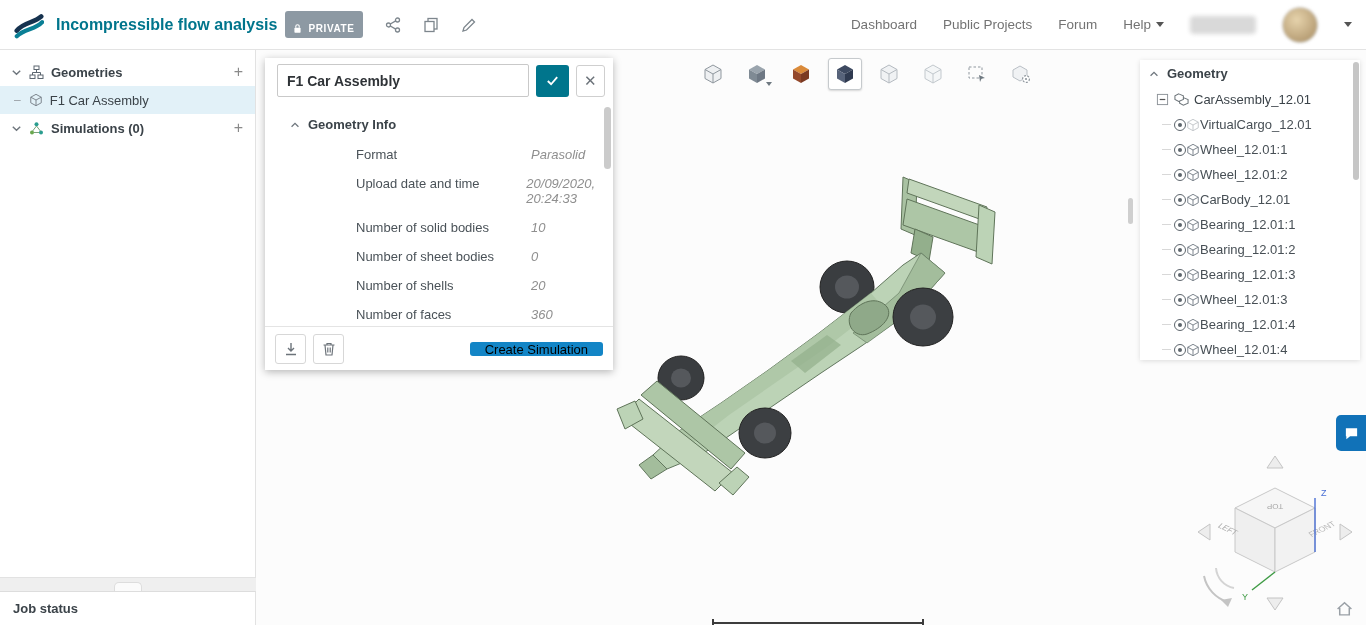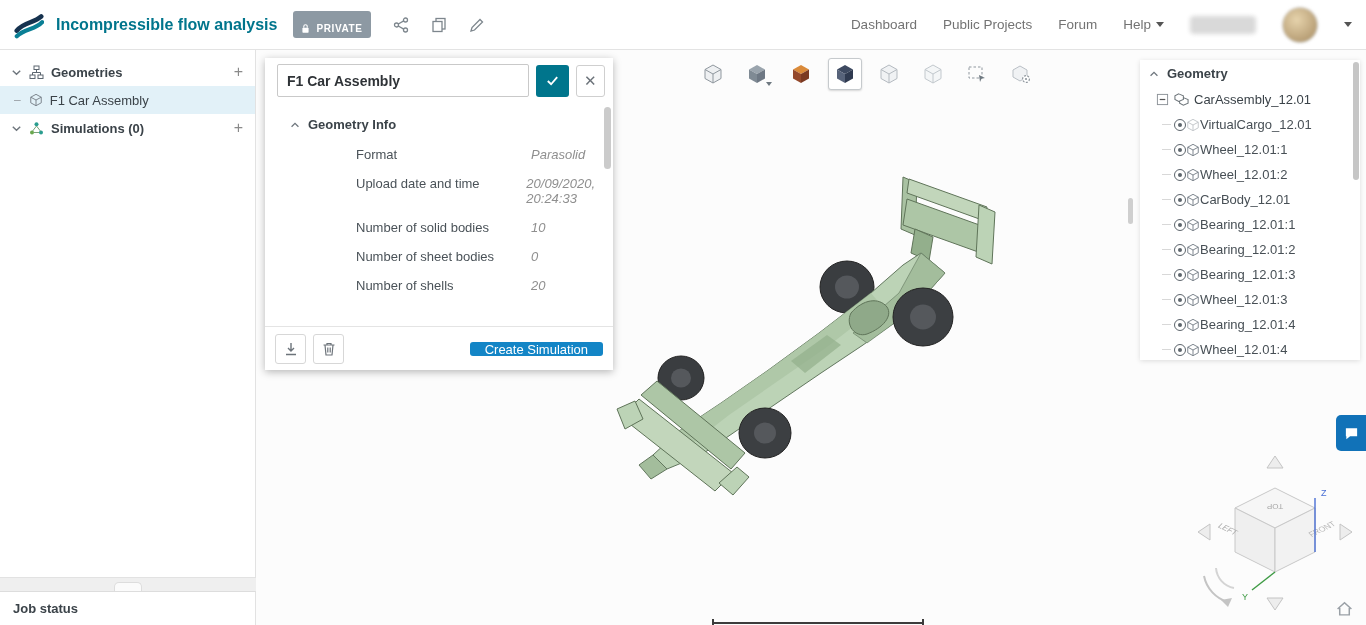--- a/index.html
+++ b/index.html
@@ -3,21 +3,21 @@
 <meta charset="utf-8">
 <style>
   * { margin:0; padding:0; box-sizing:border-box; }
   html,body { width:1366px; height:625px; overflow:hidden; background:#f2f2f2;
               font-family:"Liberation Sans", sans-serif; color:#3b4349; }
 
   
   .topbar { height:50px; background:#fff; border-bottom:1px solid #e3e3e3;
             display:flex; align-items:center; padding:0 14px; position:relative; z-index:50; }
   .logo { width:30px; height:30px; margin-right:12px; }
-  .proj-title { color:#00758c; font-weight:bold; font-size:16px; margin-right:16px; }
+  .proj-title { color:#00758c; font-weight:bold; font-size:16px; margin-right:8px; }
   .badge { background:#8d99a3; color:#fff; font-size:10px; font-weight:bold; letter-spacing:.6px;
            border-radius:3px; padding:12px 9px 4px 7px; display:flex; align-items:center; gap:5px; }
   .hdr-ico { margin-left:22px; color:#7d868d; display:flex; align-items:center; cursor:pointer; }
   .topnav { margin-left:auto; display:flex; align-items:center; gap:26px; font-size:13.5px; color:#737373; }
   .topnav .navlink { cursor:pointer; display:flex; align-items:center; gap:5px; }
   .user-blur { width:66px; height:18px; border-radius:4px; background:#d9d9d9; filter:blur(2px); }
   .avatar { width:36px; height:36px; border-radius:50%; filter:blur(1.5px);
             background:radial-gradient(circle at 40% 35%, #e6d3ac, #b9a077 70%, #8f7c55); border:1px solid #ccc; }
   .caret-down { width:0; height:0; border-left:4px solid transparent; border-right:4px solid transparent;
                 border-top:5px solid #555; display:inline-block; }
@@ -73,21 +73,21 @@
   .panel-body { height:222px; overflow:hidden; position:relative; }
   .sect-head { display:flex; align-items:center; gap:7px; padding:14px 0 8px 24px; font-size:13px; font-weight:bold; cursor:pointer; }
   .prow { display:flex; padding:7px 18px 7px 45px; font-size:13px; }
   .plabel { width:175px; color:#4a5258;margin-left:46px; }
   .pvalue { flex:1; font-style:italic; color:#8f8f8f; }
   .panel-scroll { position:absolute; right:2px; top:4px; width:7px; height:62px; background:#cbcbcb; border-radius:4px; }
   .panel-footer { position:absolute; left:0; right:0; bottom:0; height:44px; background:#fff;
                   border-top:1px solid #e4e4e4; display:flex; align-items:center; padding:0 10px; gap:7px; }
   .ftr-icobtn { width:31px; height:30px; border:1px solid #d7d7d7; border-radius:3px; background:#fff;
                 display:flex; align-items:center; justify-content:center; color:#6c737a; cursor:pointer; }
-  .btn-create { margin-left:auto; height:14px; background:#1385c6; color:#ffffff; border:none; border-radius:3px;
+  .btn-create { margin-left:auto; height:14px; background:#1385c6; color:#000000; border:none; border-radius:3px;
                 font-size:13px; padding:0 15px; cursor:pointer; font-family:"Liberation Sans",sans-serif; }
 
   
   .tree { position:absolute; left:1140px; top:10px; width:220px; height:300px; background:#fff;
           box-shadow:0 1px 5px rgba(0,0,0,.13); overflow:hidden; font-size:13px; }
   .tree-row { display:flex; align-items:center; height:25px; cursor:pointer; }
   .tree-head { padding-left:8px; gap:7px; font-weight:bold; height:27px; }
   .tree-asm { padding-left:16px; gap:5px; }
   .tree-item { padding-left:34px; color:#474f55; position:relative; }
   .tree-item::before { content:''; position:absolute; left:22px; top:12px; width:9px; border-top:1px solid #d8d8d8; }
@@ -423,20 +423,24 @@
         <div class="pvalue">10</div>
       </div>
       <div class="prow">
         <div class="plabel">Number of sheet bodies</div>
         <div class="pvalue">0</div>
       </div>
       <div class="prow">
         <div class="plabel">Number of shells</div>
         <div class="pvalue">20</div>
       </div>
+      <div class="prow">
+        <div class="plabel">Number of faces</div>
+        <div class="pvalue">360</div>
+      </div>
       <div class="panel-scroll"></div>
     </div>
     <div class="panel-footer">
       <button class="ftr-icobtn">
         <svg width="16" height="16">
             <use href="#i-download"></use>
           </svg>
       </button>
       <button class="ftr-icobtn">
         <svg width="16" height="16">

